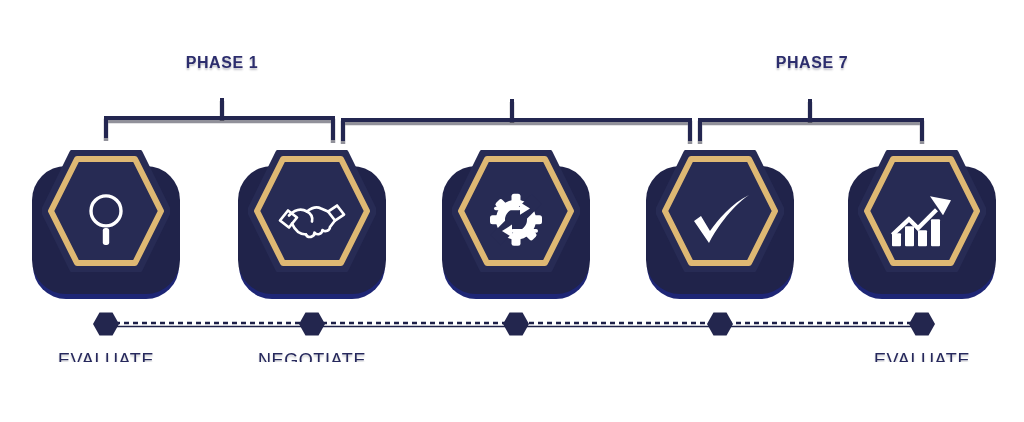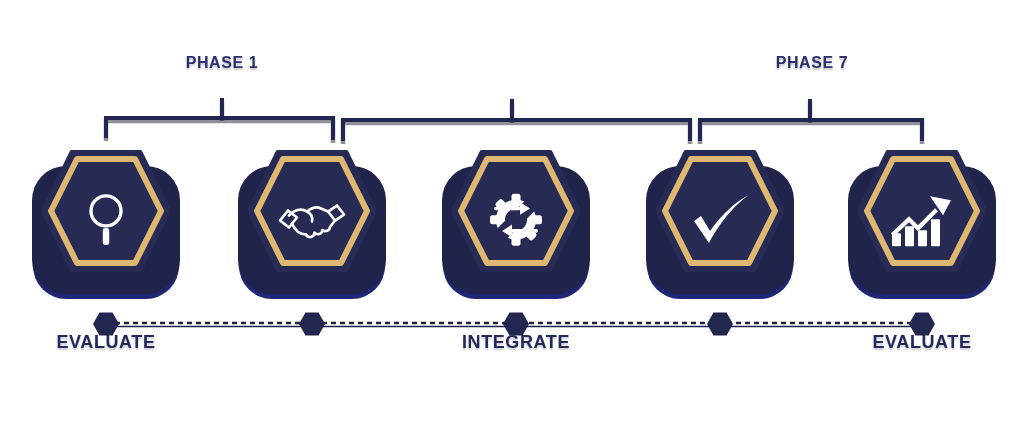--- a/index.html
+++ b/index.html
@@ -28,22 +28,22 @@
   }
   .hex-svg{position:absolute;left:10px;top:0;}
   .hex-outer{fill:var(--navy);stroke:var(--navy);stroke-width:10;stroke-linejoin:round;}
   .hex-gold{fill:none;stroke:var(--gold);stroke-width:6;stroke-linejoin:round;}
   .icon{position:absolute;left:50%;top:50%;transform:translate(-50%,-58%);}
   .ic-stroke{fill:none;stroke:#ffffff;stroke-linecap:round;stroke-linejoin:round;}
   .ic-fill{fill:#ffffff;}
   .ic-cut{fill:var(--navy);}
   
   .step-label{
-    position:absolute;top:332px;width:160px;text-align:center;
-    font-size:18px;font-weight:bold;letter-spacing:.6px;
+    position:absolute;top:350px;width:160px;text-align:center;
+    font-size:18px;font-weight:normal;letter-spacing:.6px;
     color:var(--stepText);text-shadow:0 2px 2px rgba(10,12,35,.22);
   }
 </style>
 </head>
 <body>
 
 <div id="stage">
 
   <div class="phase-label" style="left:152px">PHASE 1</div>
   <div class="phase-label" style="left:742px">PHASE 7</div>
@@ -161,16 +161,16 @@
     <g>
       <polygon class="tl-dot" points="93,324 99.5,312.5 112.5,312.5 119,324 112.5,335.5 99.5,335.5"></polygon>
       <polygon class="tl-dot" points="299,324 305.5,312.5 318.5,312.5 325,324 318.5,335.5 305.5,335.5"></polygon>
       <polygon class="tl-dot" points="503,324 509.5,312.5 522.5,312.5 529,324 522.5,335.5 509.5,335.5"></polygon>
       <polygon class="tl-dot" points="707,324 713.5,312.5 726.5,312.5 733,324 726.5,335.5 713.5,335.5"></polygon>
       <polygon class="tl-dot" points="909,324 915.5,312.5 928.5,312.5 935,324 928.5,335.5 915.5,335.5"></polygon>
     </g>
   </svg>
 
   <div class="step-label" style="left:26px">EVALUATE</div>
-  <div class="step-label" style="left:436px">INTEGRATE</div>
+  <div class="step-label" style="left:232px">NEGOTIATE</div>
   <div class="step-label" style="left:842px">EVALUATE</div>
 
 </div>
 
 </body></html>

